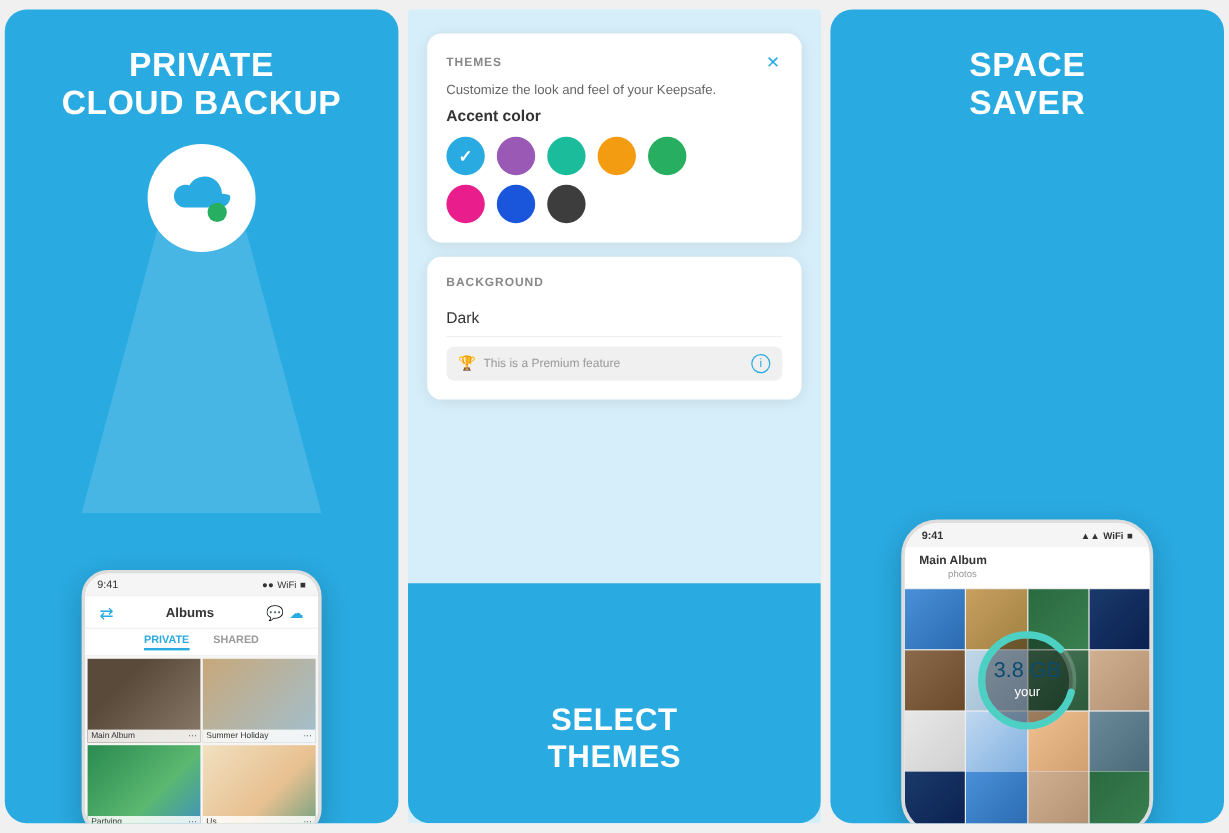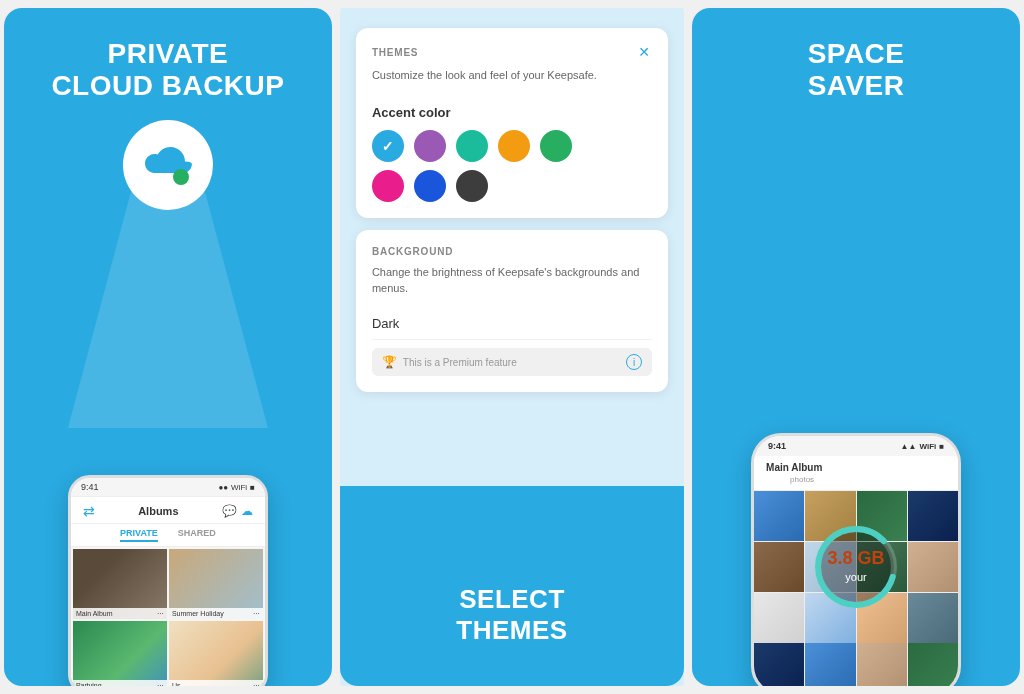--- a/index.html
+++ b/index.html
@@ -225,21 +225,21 @@
       align-items: center;
       justify-content: center;
       color: #29aae1;
       font-size: 14px;
       cursor: pointer;
     }
 
     .themes-subtitle {
       font-size: 11px;
       color: #666;
-      margin-bottom: 22px;
+      margin-bottom: 6px;
       line-height: 1.4;
     }
 
     .accent-label {
       font-size: 13px;
       font-weight: 600;
       color: #333;
       margin-bottom: 10px;
     }
 
@@ -436,22 +436,22 @@
       height: 90px;
     }
 
     .savings-text {
       position: absolute;
       text-align: center;
     }
 
     .savings-gb {
       font-size: 18px;
-      font-weight: 700;
-      color: #c2410c;
+      font-weight: 400;
+      color: #0c4a6e;
       display: block;
       line-height: 1;
     }
 
     .savings-label {
       font-size: 11px;
       color: white;
       font-weight: 500;
     }
 
@@ -559,21 +559,20 @@
       <div class="color-row">
         <div class="color-dot" style="background:#e91e8c;"></div>
         <div class="color-dot" style="background:#1a56db;"></div>
         <div class="color-dot" style="background:#3d3d3d;"></div>
       </div>
     </div>
   </div>
 
   <div class="bg-card">
     <div class="bg-card-title">BACKGROUND</div>
-    <div class="bg-subtitle">Change the brightness of Keepsafe's backgrounds and menus.</div>
     <div class="bg-option">
       <span>Dark</span>
     </div>
     <div class="premium-bar">
       <div style="display:flex;align-items:center;gap:6px;">
         <span style="font-size:12px;">🏆</span>
         <span>This is a Premium feature</span>
       </div>
       <div class="info-circle">i</div>
     </div>

